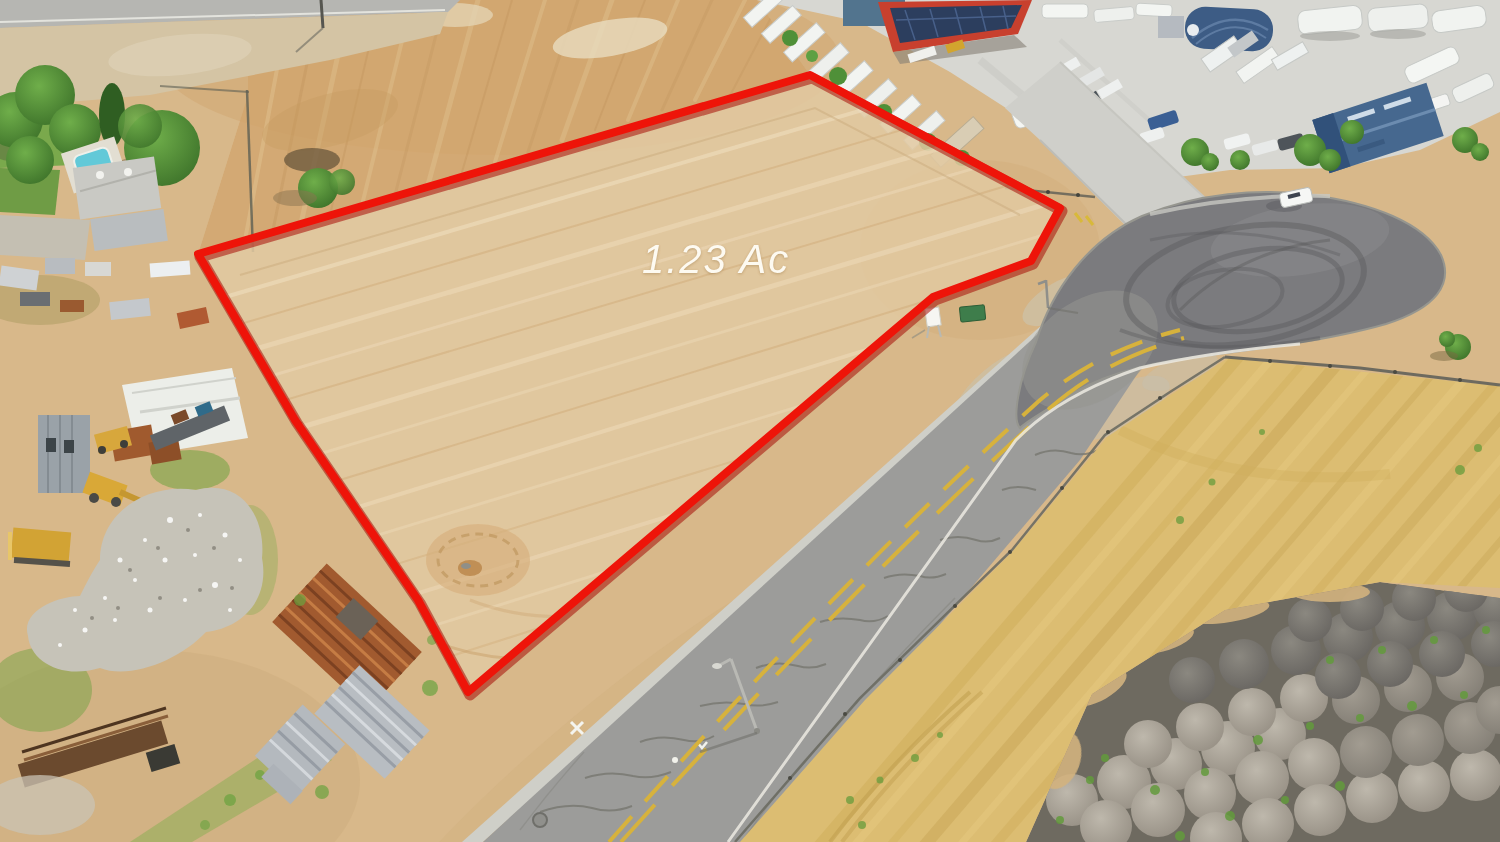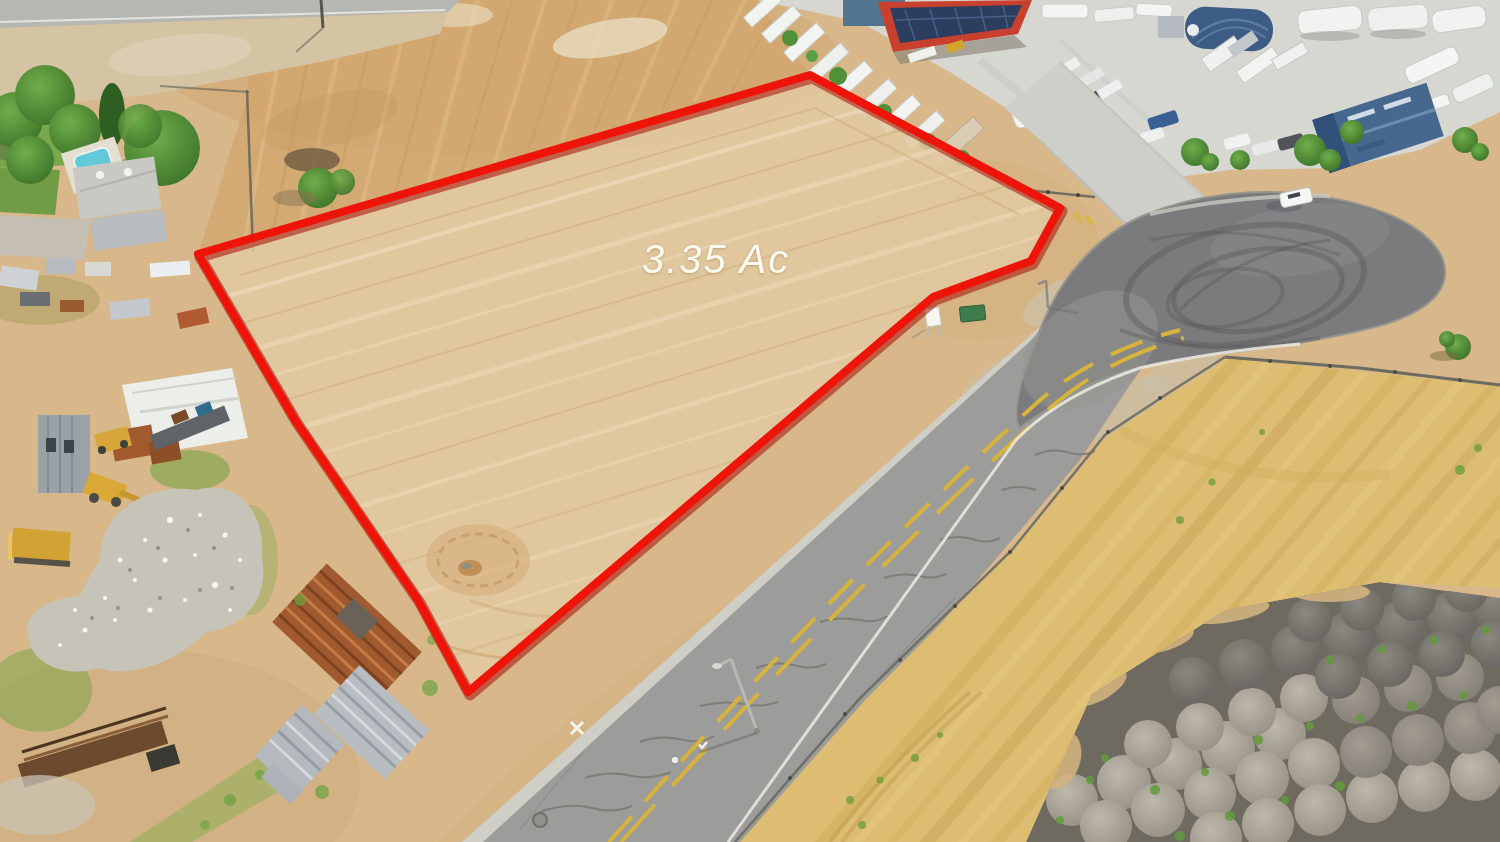--- a/index.html
+++ b/index.html
@@ -609,14 +609,14 @@
     <polyline points="202,258 298,422 420,604 468,690" fill="none" stroke="#4f5344" stroke-width="3" opacity=".8"></polyline>
     <circle cx="240" cy="322" r="2" fill="#3c4034"></circle>
         <circle cx="300" cy="424" r="2" fill="#3c4034"></circle>
     <circle cx="360" cy="515" r="2" fill="#3c4034"></circle>
         <circle cx="420" cy="606" r="2" fill="#3c4034"></circle>
     <polygon points="200,257 812,78 1062,211 1033,264 935,300 470,695 420,603 297,423" fill="none" stroke="#a50d05" stroke-width="11" stroke-linejoin="round" opacity=".55"></polygon>
     <polygon points="198,254 810,75 1060,208 1031,261 933,297 468,692 418,600 295,420" fill="none" stroke="#ee1409" stroke-width="8" stroke-linejoin="round"></polygon>
   </g>
 </svg>
 
-<div class="acreage-label">3.35 Ac</div>
+<div class="acreage-label">1.23 Ac</div>
 </div>
 
 </body></html>

